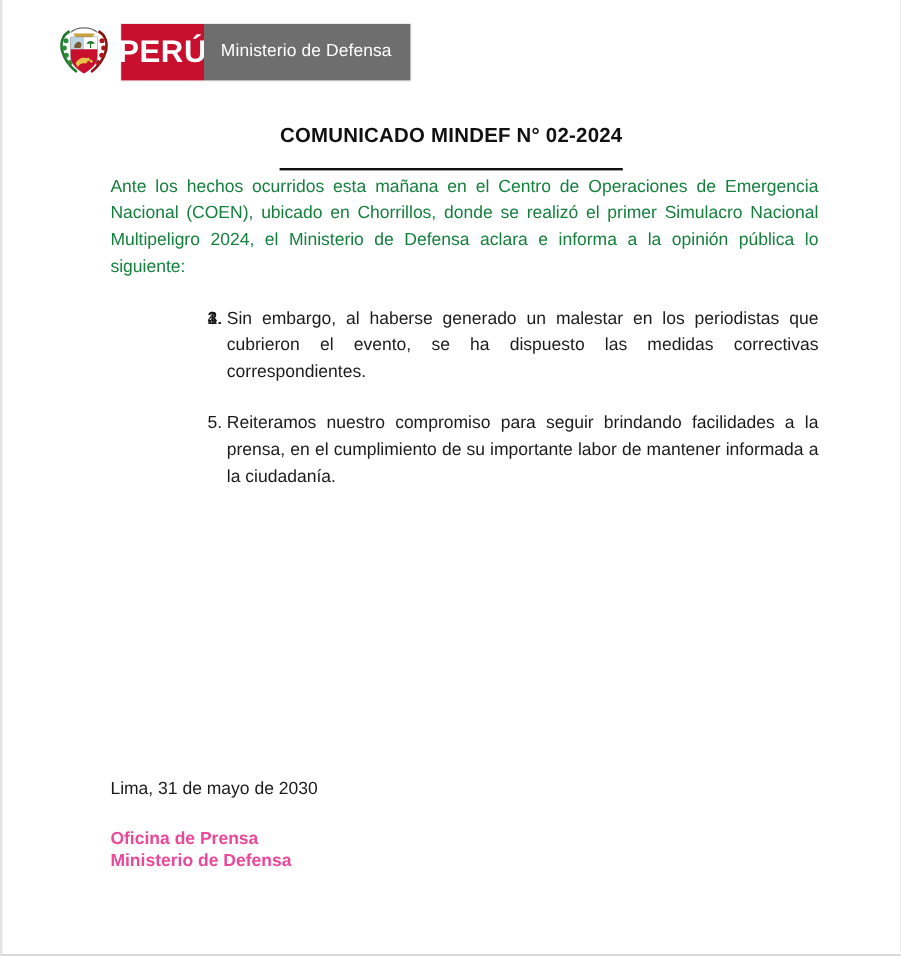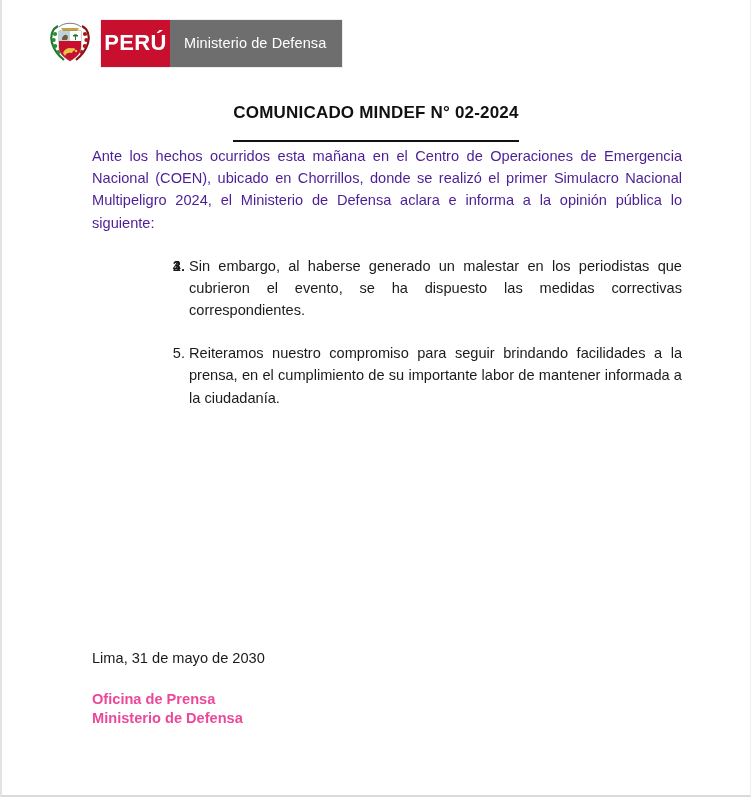--- a/index.html
+++ b/index.html
@@ -43,21 +43,21 @@
     height: 47px;
     border: 1px solid #ededed;
   }
   .logo-red {
     background: #C8102E;
     color: #ffffff;
     display: flex;
     align-items: center;
     justify-content: center;
     padding: 0 11px;
-    font-size: 22px;
+    font-size: 26px;
     font-weight: bold;
     letter-spacing: 0.4px;
     width: 47px;
     box-sizing: content-box;
   }
   .logo-grey {
     background: #6E6E6E;
     color: #ffffff;
     display: flex;
     align-items: center;
@@ -87,21 +87,21 @@
   
   .body-wrap {
     position: absolute;
     left: 90px;
     right: 68px;
     top: 145px;
   }
   .intro {
     font-size: 14.6px;
     line-height: 1.52;
-    color: #4c1d95;
+    color: #15803d;
     text-align: justify;
     text-justify: inter-word;
     margin: 0;
   }
   ol.items {
     list-style: none;
     margin: 18px 0 0 0;
     padding: 0;
   }
   ol.items li {

